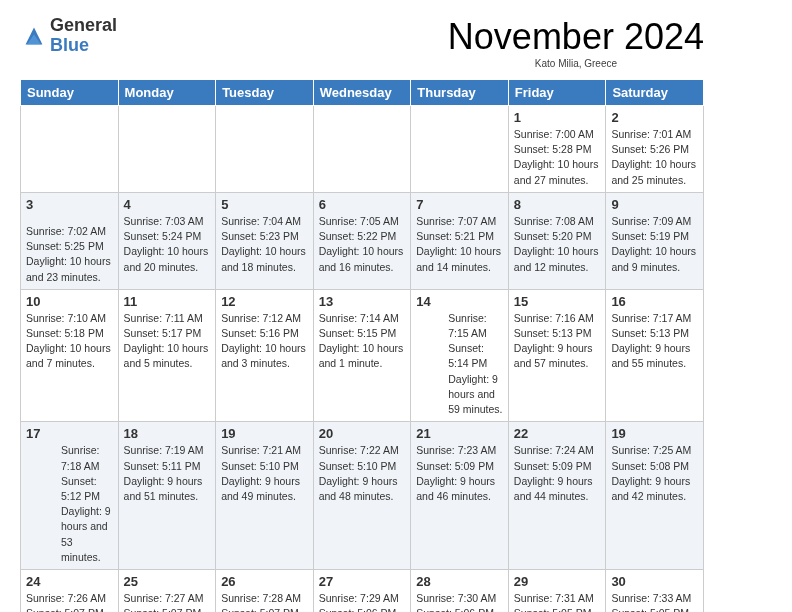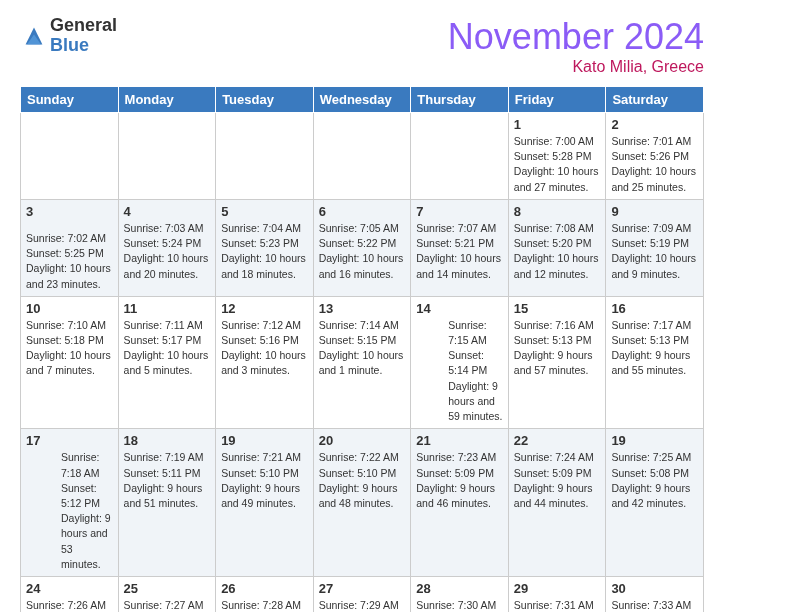--- a/index.html
+++ b/index.html
@@ -44,25 +44,26 @@
       width: 28px;
       height: 28px;
       margin-right: 2px;
     }
     .title-block {
       text-align: right;
     }
     .month-title {
       font-size: 36px;
       font-weight: normal;
-      color: #8b5cf6;
+      color: #000000;
     }
     .location {
-      font-size: 16px;
-      color: #be185d;
+      font-size: 10px;
+      color: #404040;
+      text-align: center;
     }
     .calendar {
       width: 100%;
       border-collapse: collapse;
     }
     .calendar th {
       background: #3a7abf;
       color: #fff;
       font-size: 13px;
       padding: 5px 6px;

